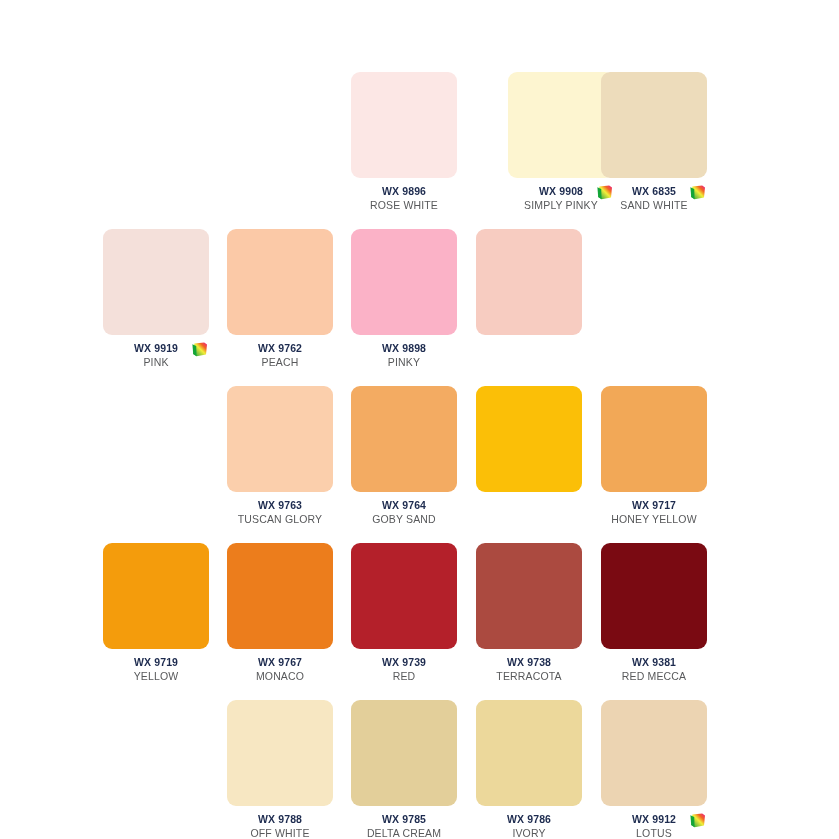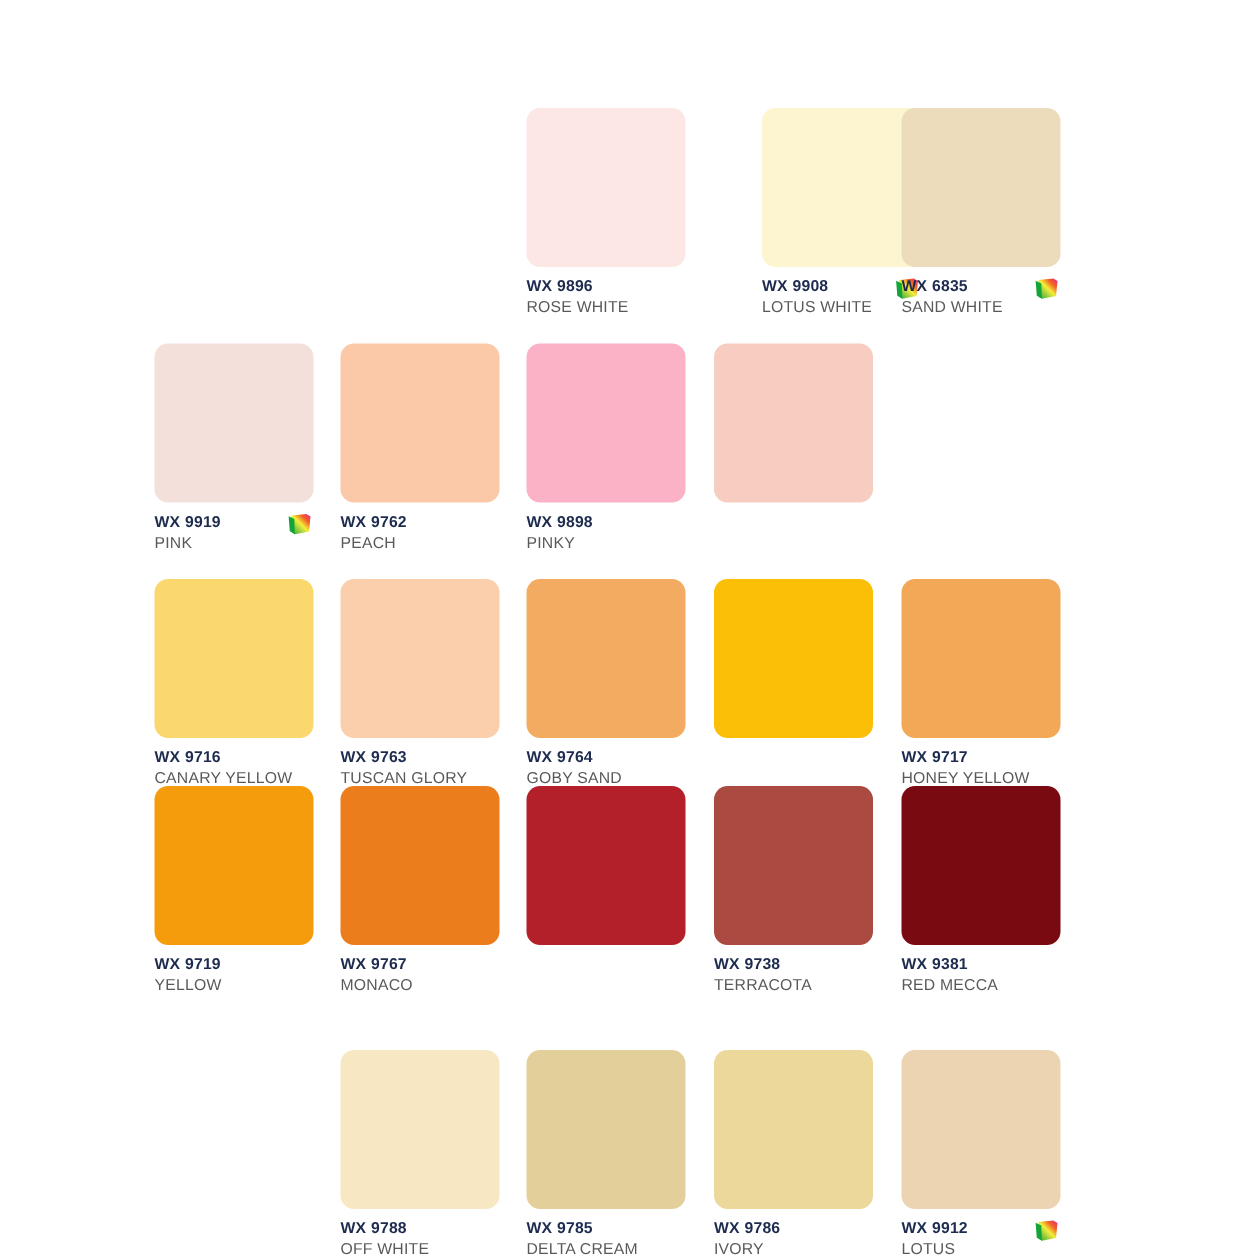--- a/index.html
+++ b/index.html
@@ -14,20 +14,21 @@
     overflow: hidden;
     font-family: "Liberation Sans", sans-serif;
     -webkit-font-smoothing: antialiased;
   }
   #palette-grid {
     position: absolute;
     left: 0;
     top: 0;
     width: 839px;
     height: 839px;
+    text-align: center;
   }
   .swatch-row {
     position: absolute;
     left: 0;
     width: 839px;
     height: 157px;
   }
   .swatch-cell {
     position: absolute;
     top: 0;
@@ -80,21 +81,21 @@
         <div class="swatch-chip" style="background: rgb(252, 231, 229);"></div>
         <div class="swatch-meta">
           <div class="swatch-code">WX 9896</div>
           <div class="swatch-name">ROSE WHITE</div>
         </div>
       </div>
       <div class="swatch-cell" style="left: 476px; margin-left: 32px;">
         <div class="swatch-chip" style="background: rgb(253, 245, 208);"></div>
         <div class="swatch-meta">
           <div class="swatch-code">WX 9908</div>
-          <div class="swatch-name">LOTUS WHITE</div>
+          <div class="swatch-name">SIMPLY PINKY</div>
           <svg viewBox="0 0 17 15" class="swatch-badge">
             <defs>
               <linearGradient id="bg1" x1="0" y1="1" x2="1" y2="0">
                 <stop offset="0%" stop-color="#13a538"></stop>
                 <stop offset="28%" stop-color="#8cc63f"></stop>
                 <stop offset="52%" stop-color="#f2ef3a"></stop>
                 <stop offset="74%" stop-color="#f26522"></stop>
                 <stop offset="100%" stop-color="#ec1c8e"></stop>
               </linearGradient>
             </defs>
@@ -157,27 +158,20 @@
         <div class="swatch-meta">
           <div class="swatch-code">WX 9898</div>
           <div class="swatch-name">PINKY</div>
         </div>
       </div>
       <div class="swatch-cell" style="left: 476px;">
         <div class="swatch-chip" style="background: rgb(247, 204, 193);"></div>
       </div>
     </div>
     <div class="swatch-row" style="top: 386px;">
-      <div class="swatch-cell" style="left: 103px;">
-        <div class="swatch-chip" style="background: rgb(250, 216, 110);"></div>
-        <div class="swatch-meta">
-          <div class="swatch-code">WX 9716</div>
-          <div class="swatch-name">CANARY YELLOW</div>
-        </div>
-      </div>
       <div class="swatch-cell" style="left: 227px;">
         <div class="swatch-chip" style="background: rgb(251, 207, 172);"></div>
         <div class="swatch-meta">
           <div class="swatch-code">WX 9763</div>
           <div class="swatch-name">TUSCAN GLORY</div>
         </div>
       </div>
       <div class="swatch-cell" style="left: 351px;">
         <div class="swatch-chip" style="background: rgb(243, 171, 98);"></div>
         <div class="swatch-meta">
@@ -189,37 +183,41 @@
         <div class="swatch-chip" style="background: rgb(251, 191, 7);"></div>
       </div>
       <div class="swatch-cell" style="left: 601px;">
         <div class="swatch-chip" style="background: rgb(242, 168, 87);"></div>
         <div class="swatch-meta">
           <div class="swatch-code">WX 9717</div>
           <div class="swatch-name">HONEY YELLOW</div>
         </div>
       </div>
     </div>
-    <div class="swatch-row" style="top: 524px;">
+    <div class="swatch-row" style="top: 543px;">
       <div class="swatch-cell" style="left: 103px;">
         <div class="swatch-chip" style="background: rgb(244, 156, 12);"></div>
         <div class="swatch-meta">
           <div class="swatch-code">WX 9719</div>
           <div class="swatch-name">YELLOW</div>
         </div>
       </div>
       <div class="swatch-cell" style="left: 227px;">
         <div class="swatch-chip" style="background: rgb(236, 125, 28);"></div>
         <div class="swatch-meta">
           <div class="swatch-code">WX 9767</div>
           <div class="swatch-name">MONACO</div>
         </div>
       </div>
       <div class="swatch-cell" style="left: 351px;">
         <div class="swatch-chip" style="background: rgb(180, 32, 42);"></div>
+        <div class="swatch-meta">
+          <div class="swatch-code">WX 9739</div>
+          <div class="swatch-name">RED</div>
+        </div>
       </div>
       <div class="swatch-cell" style="left: 476px;">
         <div class="swatch-chip" style="background: rgb(171, 74, 64);"></div>
         <div class="swatch-meta">
           <div class="swatch-code">WX 9738</div>
           <div class="swatch-name">TERRACOTA</div>
         </div>
       </div>
       <div class="swatch-cell" style="left: 601px;">
         <div class="swatch-chip" style="background: rgb(122, 10, 18);"></div>

